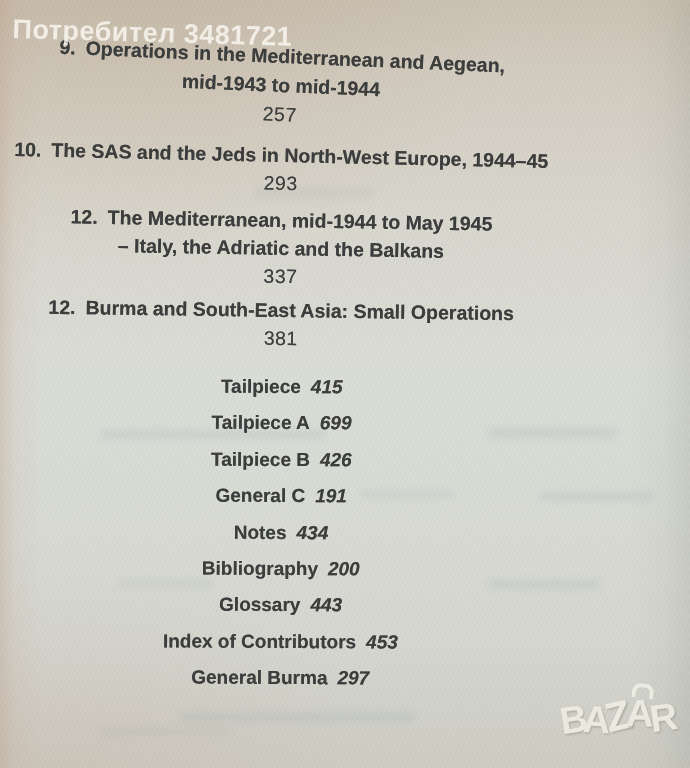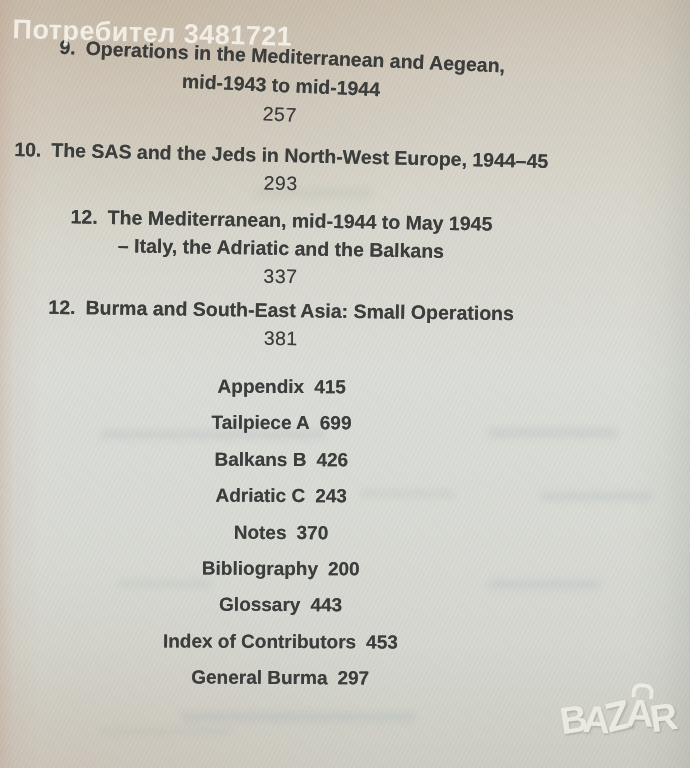--- a/index.html
+++ b/index.html
@@ -33,21 +33,21 @@
   .ch9  { top:42px;  transform:rotate(2.4deg); }
   .ch10 { top:141px; transform:rotate(1.3deg); }
   .ch10 .ch-line, .ch10 .ch-page { line-height:28px; }
   .ch11 { top:206px; transform:rotate(1.0deg); }
   .ch11 .ch-line, .ch11 .ch-page { line-height:28px; }
   .ch12 { top:296px; transform:rotate(0.8deg); }
   .ch12 .ch-line, .ch12 .ch-page { line-height:28px; }
   .bm { top:369px; transform:rotate(0.3deg); }
   .bm-row { line-height:36.4px; font-size:19px; font-weight:bold; white-space:nowrap;
             text-shadow:0 0 0.6px rgba(58,60,60,0.7); }
-  .bm-page { margin-left:10px; }
+  .bm-page { margin-left:10px;font-style:italic; }
   .smudge { position:absolute; border-radius:5px; filter:blur(3px); z-index:1; }
   .sm-blue  { background:rgba(140,162,175,0.16); }
   .sm-green { background:rgba(148,168,152,0.13); }
   .bazar {
     position:absolute; left:562px; top:697px; z-index:6;
     transform:rotate(-2deg); white-space:nowrap;
   }
   .bazar .lt {
     display:inline-block; font-size:38px; font-weight:bold;
     color:rgba(238,236,227,0.95);
@@ -107,33 +107,33 @@
 
   <div class="col ch12">
     <div class="ch-line">
       <span class="ch-num">12.</span><span>Burma and South-East Asia: Small Operations</span>
     </div>
     <div class="ch-page">381</div>
   </div>
 
   <div class="col bm">
     <div class="bm-row">
-      <span>Appendix</span><span class="bm-page">415</span>
+      <span>Tailpiece</span><span class="bm-page">415</span>
     </div>
     <div class="bm-row">
       <span>Tailpiece A</span><span class="bm-page">699</span>
     </div>
     <div class="bm-row">
-      <span>Balkans B</span><span class="bm-page">426</span>
+      <span>Tailpiece B</span><span class="bm-page">426</span>
     </div>
     <div class="bm-row">
-      <span>Adriatic C</span><span class="bm-page">243</span>
+      <span>General C</span><span class="bm-page">191</span>
     </div>
     <div class="bm-row">
-      <span>Notes</span><span class="bm-page">370</span>
+      <span>Notes</span><span class="bm-page">434</span>
     </div>
     <div class="bm-row">
       <span>Bibliography</span><span class="bm-page">200</span>
     </div>
     <div class="bm-row">
       <span>Glossary</span><span class="bm-page">443</span>
     </div>
     <div class="bm-row">
       <span>Index of Contributors</span><span class="bm-page">453</span>
     </div>

